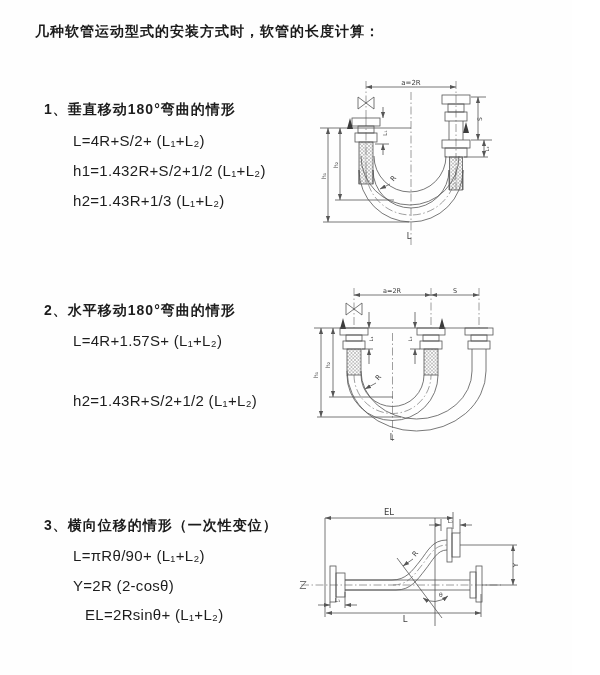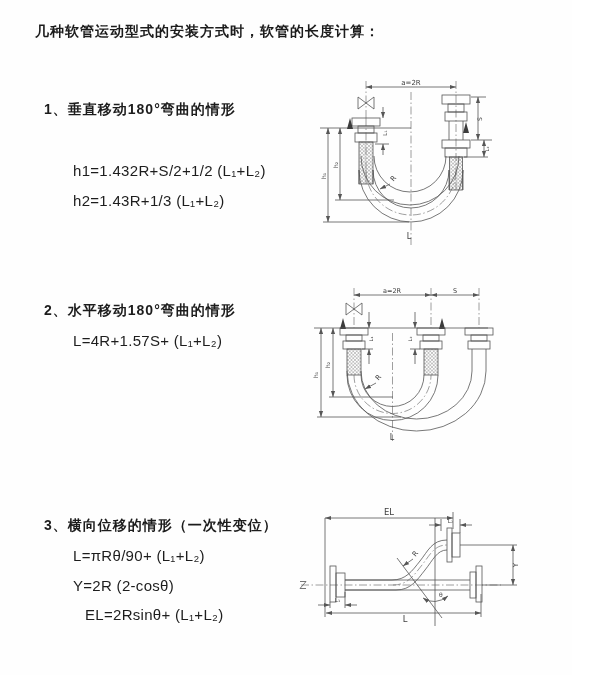--- a/index.html
+++ b/index.html
@@ -24,25 +24,27 @@
   .solidarrow{fill:#3c3c3c;stroke:none;}
 </style>
 </head>
 <body>
 
 <div class="page">
 
   <div class="title">几种软管运动型式的安装方式时，软管的长度计算：</div>
 
   <div class="heading h-s1">1、垂直移动180°弯曲的情形</div>
+  <div class="formula f-s1a">L=4R+S/2+ (L₁+L₂)</div>
   <div class="formula f-s1b">h1=1.432R+S/2+1/2 (L₁+L₂)</div>
   <div class="formula f-s1c">h2=1.43R+1/3 (L₁+L₂)</div>
 
   <div class="heading h-s2">2、水平移动180°弯曲的情形</div>
   <div class="formula f-s2a">L=4R+1.57S+ (L₁+L₂)</div>
+  <div class="formula f-s2c">h2=1.43R+S/2+1/2 (L₁+L₂)</div>
 
   <div class="heading h-s3">3、横向位移的情形（一次性变位）</div>
   <div class="formula f-s3a">L=πRθ/90+ (L₁+L₂)</div>
   <div class="formula f-s3b">Y=2R (2-cosθ)</div>
   <div class="formula f-s3c">EL=2Rsinθ+ (L₁+L₂)</div>
 
   <svg class="diag d1" width="202" height="178" viewBox="0 0 202 178">
     <defs>
       <marker id="d1a" markerUnits="userSpaceOnUse" markerWidth="7" markerHeight="6.5" refX="6" refY="3" orient="auto-start-reverse">
         <path d="M0,.9 L6,3 L0,5.1 Z" fill="#565656"></path>

